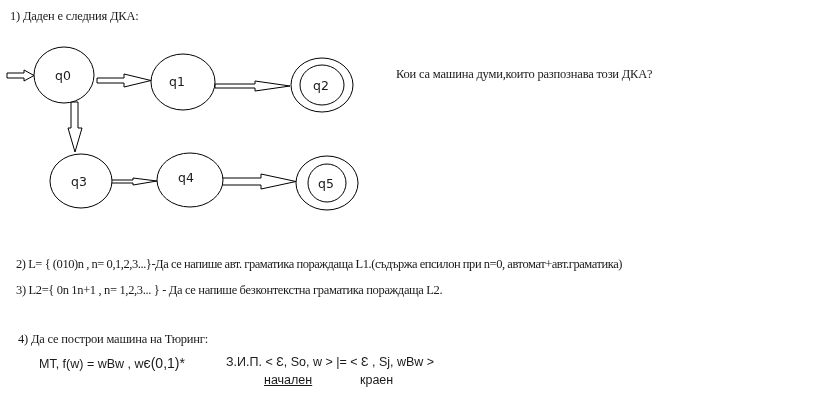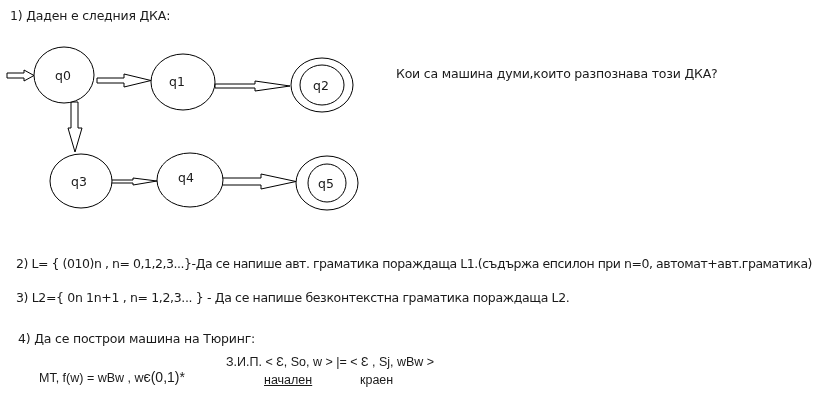--- a/index.html
+++ b/index.html
@@ -14,20 +14,21 @@
       overflow: hidden;
       font-family: "DejaVu Sans", "Liberation Sans", sans-serif;
       color: #1a1a1a;
     }
     .txt {
       position: absolute;
       white-space: nowrap;
       font-size: 12.5px;
       letter-spacing: -0.2px;
       line-height: 1;
+      font-family: Liberation Serif, serif;
     }
     .arial {
       font-family: "Liberation Sans", sans-serif;
       font-size: 12.5px;
       letter-spacing: 0;
       color: #1a1a1a;
     }
     svg#dfa {
       position: absolute;
       left: 0;
@@ -110,24 +111,24 @@
     <ellipse class="state-circle" cx="327" cy="183" rx="31" ry="27"></ellipse>
     <ellipse class="state-circle" cx="327" cy="183" rx="19" ry="19"></ellipse>
     <text x="318" y="188">q5</text>
   </g>
 </svg>
 
 <div class="txt" style="left:396px; top:68px;">Кои са машина думи,които разпознава този ДКА?</div>
 
 <div class="txt" style="left:16px; top:258px; letter-spacing:-0.45px;">2) L= { (010)n , n=  0,1,2,3...}-Да се напише авт. граматика пораждаща L1.(съдържа епсилон при n=0, автомат+авт.граматика)</div>
 
-<div class="txt" style="left:16px; top:292px; letter-spacing:-0.35px;">3) L2={ 0n 1n+1 , n= 1,2,3... } - Да се напише безконтекстна граматика пораждаща L2.</div>
+<div class="txt" style="left:16px; top:284px; letter-spacing:-0.35px;">3) L2={ 0n 1n+1 , n= 1,2,3... } - Да се напише безконтекстна граматика пораждаща L2.</div>
 
 <div class="txt" style="left:18px; top:333px;">4) Да се построи машина на Тюринг:</div>
 
-<div class="txt arial" style="left:39px; top:356px;margin-top:14px;">
+<div class="txt arial" style="left:39px; top:356px;">
   <span>МТ, f(w) = wBw , w</span><span style="font-size:14px;">є</span><span style="font-size:14px;">(0,1)*</span>
 </div>
 
 <div class="txt arial" style="left:226px; top:356px;">З.И.П. &lt; Ɛ, So, w &gt; |= &lt; Ɛ , Sj, wBw &gt;</div>
 
 <div class="txt arial" style="left:264px; top:374px;text-decoration:underline;">начален</div>
 <div class="txt arial" style="left:352px; top:374px;margin-left:8px;">краен</div>
 
 </body></html>

